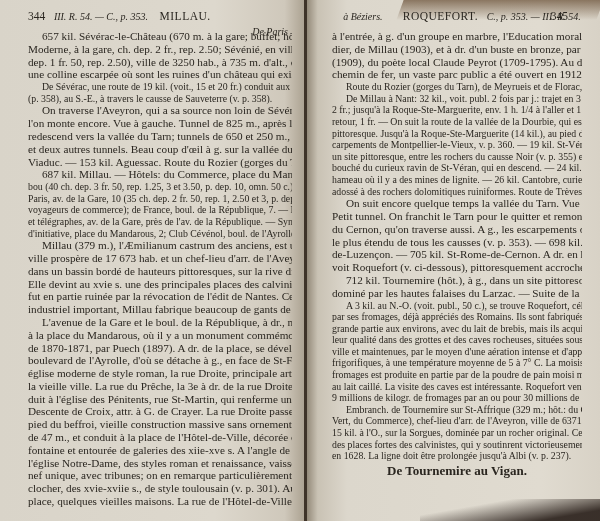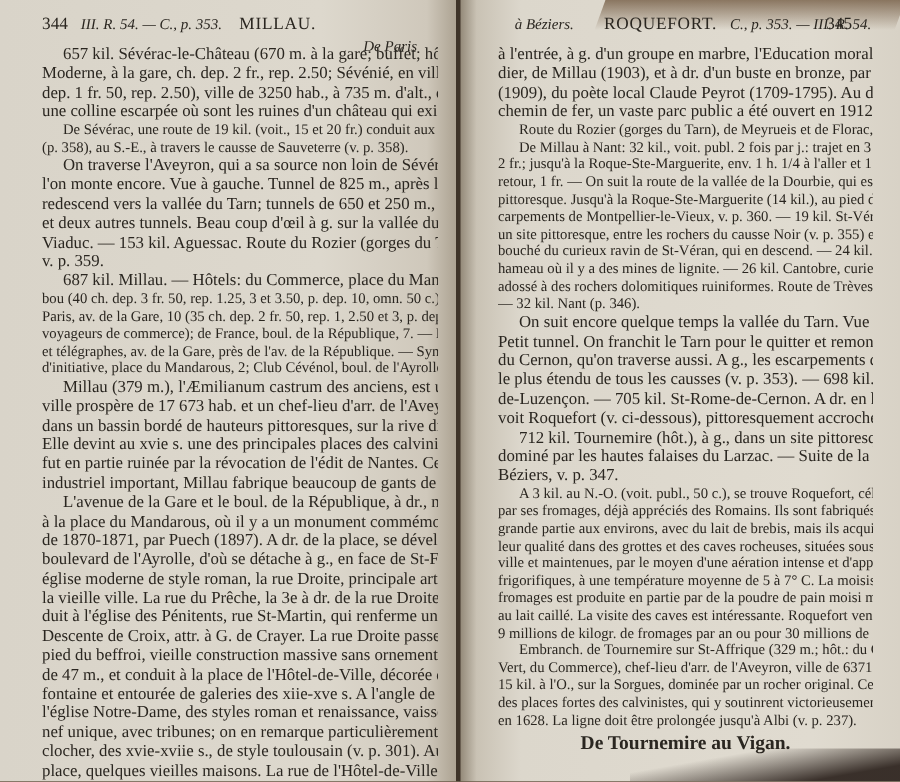--- a/index.html
+++ b/index.html
@@ -30,39 +30,38 @@
   .ln.last{text-align-last:left;}
   .ln.center{text-align:center;text-align-last:center;}
   .heading{font-weight:bold;font-size:13px;line-height:18px;}
 </style>
 </head>
 <body>
 
 <div class="spread">
 
   <div class="page left">
-    <div class="runhead" style="left:28px;right:24px;">
+    <div class="runhead" style="left:28px;right:14px;">
       <span class="num">344</span>
       &nbsp;&nbsp;<span class="ref">III. R. 54. — C., p. 353.</span>
       &nbsp;&nbsp;&nbsp;<span class="place">MILLAU.</span>
       <span class="ref" style="position:absolute;right:4px;margin-top:16px;">De Paris</span>
     </div>
     <div class="lines" id="left-lines" style="top:30px;left:28px;right:14px;">
         <div class="ln indent">657 kil. Sévérac-le-Château (670 m. à la gare; buffet; hôt.:</div>
         <div class="ln ">Moderne, à la gare, ch. dep. 2 fr., rep. 2.50; Sévénié, en ville, 10 ch.</div>
         <div class="ln ">dep. 1 fr. 50, rep. 2.50), ville de 3250 hab., à 735 m. d'alt., derrière</div>
         <div class="ln ">une colline escarpée où sont les ruines d'un château qui existait</div>
         <div class="ln small indent">De Sévérac, une route de 19 kil. (voit., 15 et 20 fr.) conduit aux Vignes</div>
         <div class="ln small last">(p. 358), au S.-E., à travers le causse de Sauveterre (v. p. 358).</div>
         <div class="ln indent">On traverse l'Aveyron, qui a sa source non loin de Sévérac, et</div>
         <div class="ln ">l'on monte encore. Vue à gauche. Tunnel de 825 m., après lequel on</div>
         <div class="ln ">redescend vers la vallée du Tarn; tunnels de 650 et 250 m., viaduc</div>
         <div class="ln ">et deux autres tunnels. Beau coup d'œil à g. sur la vallée du Tarn.</div>
         <div class="ln ">Viaduc. — 153 kil. Aguessac. Route du Rozier (gorges du Tarn),</div>
-        <div class="ln last">v. p. 359.</div>
         <div class="ln indent">687 kil. Millau. — Hôtels: du Commerce, place du Mandarous,</div>
         <div class="ln small">bou (40 ch. dep. 3 fr. 50, rep. 1.25, 3 et 3.50, p. dep. 10, omn. 50 c.); de</div>
         <div class="ln small">Paris, av. de la Gare, 10 (35 ch. dep. 2 fr. 50, rep. 1, 2.50 et 3, p. dep. 8;</div>
         <div class="ln small">voyageurs de commerce); de France, boul. de la République, 7. — Postes</div>
         <div class="ln small">et télégraphes, av. de la Gare, près de l'av. de la République. — Syndicat</div>
         <div class="ln small">d'initiative, place du Mandarous, 2; Club Cévénol, boul. de l'Ayrolle, 6.</div>
         <div class="ln indent">Millau (379 m.), l'Æmilianum castrum des anciens, est une</div>
         <div class="ln ">ville prospère de 17 673 hab. et un chef-lieu d'arr. de l'Aveyron,</div>
         <div class="ln ">dans un bassin bordé de hauteurs pittoresques, sur la rive dr. du Tarn.</div>
         <div class="ln ">Elle devint au xvie s. une des principales places des calvinistes et</div>
@@ -102,30 +101,28 @@
         <div class="ln small indent">Route du Rozier (gorges du Tarn), de Meyrueis et de Florac, v. p. 359</div>
         <div class="ln small indent">De Millau à Nant: 32 kil., voit. publ. 2 fois par j.: trajet en 3 h.,</div>
         <div class="ln small">2 fr.; jusqu'à la Roque-Ste-Marguerite, env. 1 h. 1/4 à l'aller et 1 h. au</div>
         <div class="ln small">retour, 1 fr. — On suit la route de la vallée de la Dourbie, qui est fort</div>
         <div class="ln small">pittoresque. Jusqu'à la Roque-Ste-Marguerite (14 kil.), au pied des es-</div>
         <div class="ln small">carpements de Montpellier-le-Vieux, v. p. 360. — 19 kil. St-Véran, dans</div>
         <div class="ln small">un site pittoresque, entre les rochers du causse Noir (v. p. 355) et au dé-</div>
         <div class="ln small">bouché du curieux ravin de St-Véran, qui en descend. — 24 kil. Gardies,</div>
         <div class="ln small">hameau où il y a des mines de lignite. — 26 kil. Cantobre, curieusement</div>
         <div class="ln small">adossé à des rochers dolomitiques ruiniformes. Route de Trèves, v. p. 362.</div>
-        <div class="ln small last">— 32 kil. Nant (p. 346).</div>
         <div class="ln indent">On suit encore quelque temps la vallée du Tarn. Vue à gauche.</div>
         <div class="ln ">Petit tunnel. On franchit le Tarn pour le quitter et remonter la vallée</div>
         <div class="ln ">du Cernon, qu'on traverse aussi. A g., les escarpements du Larzac,</div>
         <div class="ln ">le plus étendu de tous les causses (v. p. 353). — 698 kil. St-Georges-</div>
         <div class="ln ">de-Luzençon. — 705 kil. St-Rome-de-Cernon. A dr. en haut, se</div>
         <div class="ln ">voit Roquefort (v. ci-dessous), pittoresquement accroché au rocher.</div>
         <div class="ln indent">712 kil. Tournemire (hôt.), à g., dans un site pittoresque,</div>
         <div class="ln ">dominé par les hautes falaises du Larzac. — Suite de la ligne de</div>
-        <div class="ln last">Béziers, v. p. 347.</div>
         <div class="ln small indent">A 3 kil. au N.-O. (voit. publ., 50 c.), se trouve Roquefort, célèbre</div>
         <div class="ln small">par ses fromages, déjà appréciés des Romains. Ils sont fabriqués en</div>
         <div class="ln small">grande partie aux environs, avec du lait de brebis, mais ils acquièrent</div>
         <div class="ln small">leur qualité dans des grottes et des caves rocheuses, situées sous la</div>
         <div class="ln small">ville et maintenues, par le moyen d'une aération intense et d'appareils</div>
         <div class="ln small">frigorifiques, à une température moyenne de 5 à 7° C. La moisissure des</div>
         <div class="ln small">fromages est produite en partie par de la poudre de pain moisi mélangée</div>
         <div class="ln small">au lait caillé. La visite des caves est intéressante. Roquefort vend env.</div>
         <div class="ln small">9 millions de kilogr. de fromages par an ou pour 30 millions de fr. environ.</div>
         <div class="ln small indent">Embranch. de Tournemire sur St-Affrique (329 m.; hôt.: du Cheval-</div>

